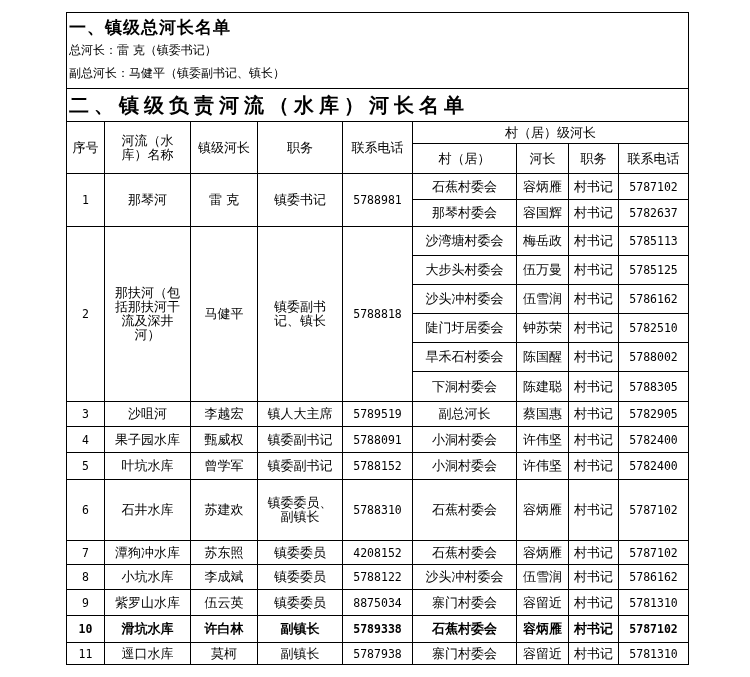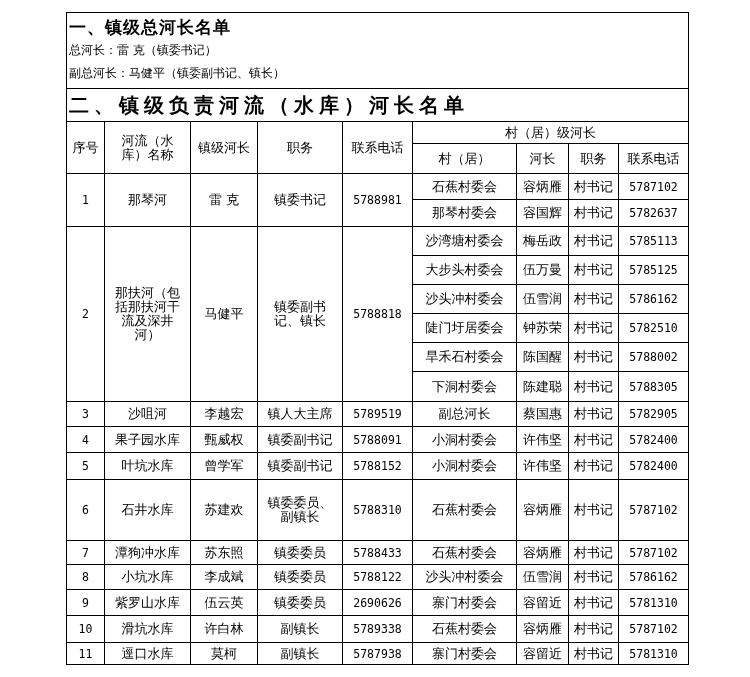--- a/index.html
+++ b/index.html
@@ -158,21 +158,21 @@
           <td>石蕉村委会</td>
           <td>容炳雁</td>
           <td>村书记</td>
           <td class="num">5787102</td>
         </tr>
         <tr style="height: 24px;">
           <td class="num" rowspan="1">7</td>
           <td class="wrap" rowspan="1">潭狗冲水库</td>
           <td rowspan="1">苏东照</td>
           <td class="wrap" rowspan="1">镇委委员</td>
-          <td class="num" rowspan="1">5788433</td>
+          <td class="num" rowspan="1">4208152</td>
           <td>石蕉村委会</td>
           <td>容炳雁</td>
           <td>村书记</td>
           <td class="num">5787102</td>
         </tr>
         <tr style="height: 25px;">
           <td class="num" rowspan="1">8</td>
           <td class="wrap" rowspan="1">小坑水库</td>
           <td rowspan="1">李成斌</td>
           <td class="wrap" rowspan="1">镇委委员</td>
@@ -180,27 +180,27 @@
           <td>沙头冲村委会</td>
           <td>伍雪润</td>
           <td>村书记</td>
           <td class="num">5786162</td>
         </tr>
         <tr style="height: 26px;">
           <td class="num" rowspan="1">9</td>
           <td class="wrap" rowspan="1">紫罗山水库</td>
           <td rowspan="1">伍云英</td>
           <td class="wrap" rowspan="1">镇委委员</td>
-          <td class="num" rowspan="1">2690626</td>
+          <td class="num" rowspan="1">8875034</td>
           <td>寨门村委会</td>
           <td>容留近</td>
           <td>村书记</td>
           <td class="num">5781310</td>
         </tr>
-        <tr style="height: 27px;">
+        <tr style="height: 27px; font-weight: bold;">
           <td class="num" rowspan="1">10</td>
           <td class="wrap" rowspan="1">滑坑水库</td>
           <td rowspan="1">许白林</td>
           <td class="wrap" rowspan="1">副镇长</td>
           <td class="num" rowspan="1">5789338</td>
           <td>石蕉村委会</td>
           <td>容炳雁</td>
           <td>村书记</td>
           <td class="num">5787102</td>
         </tr>

